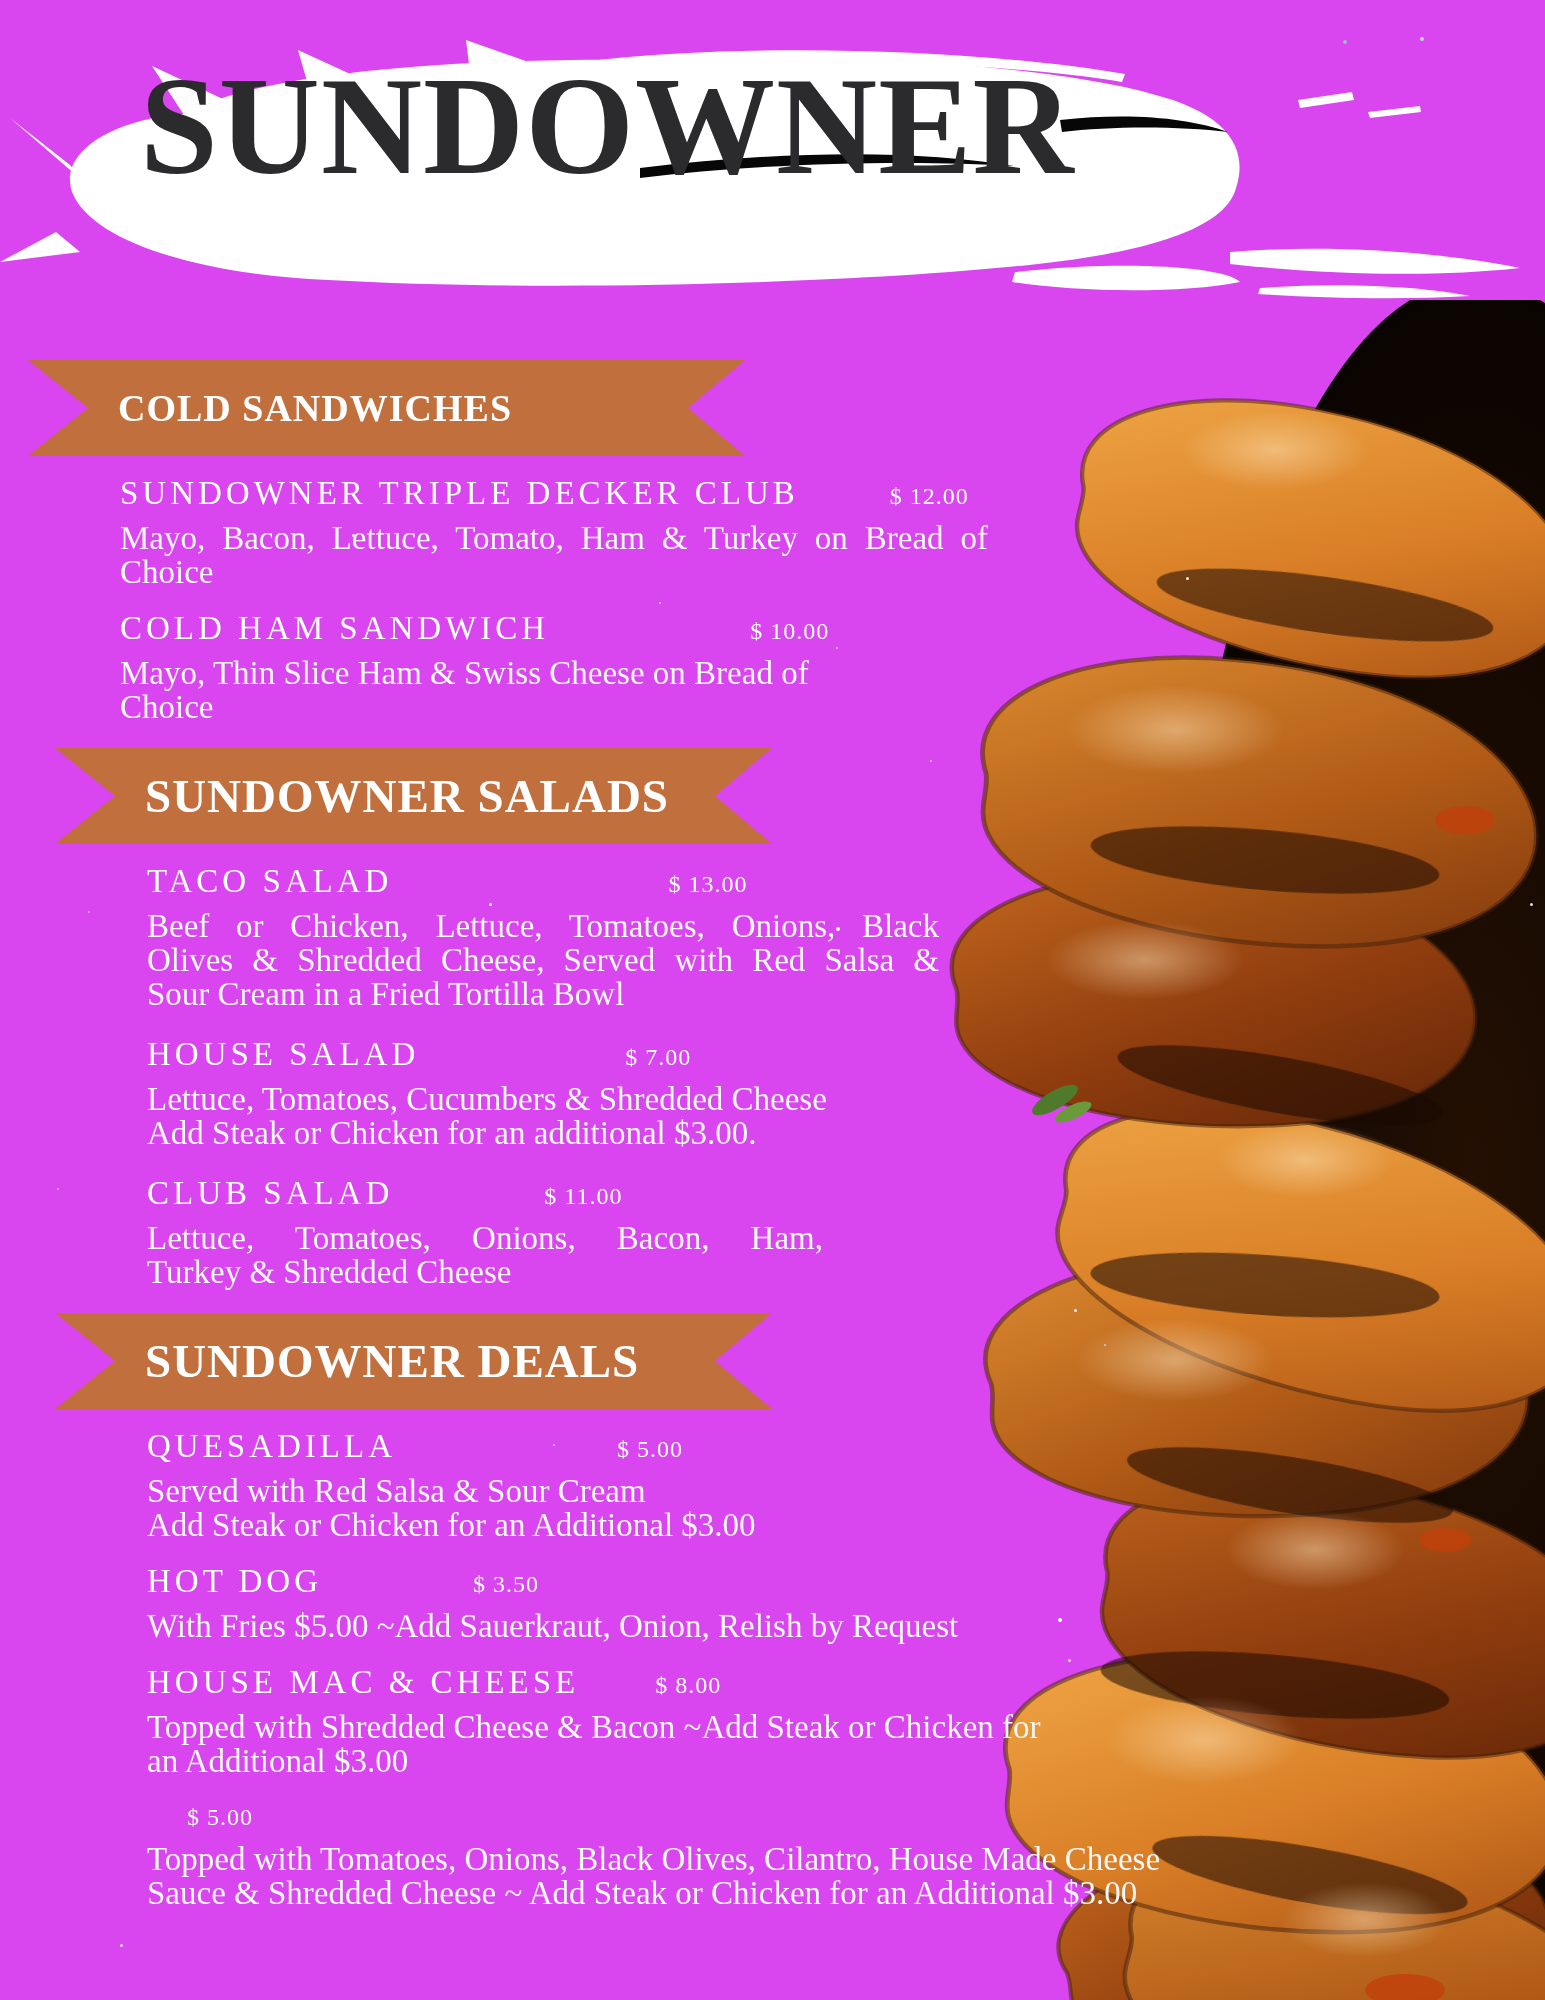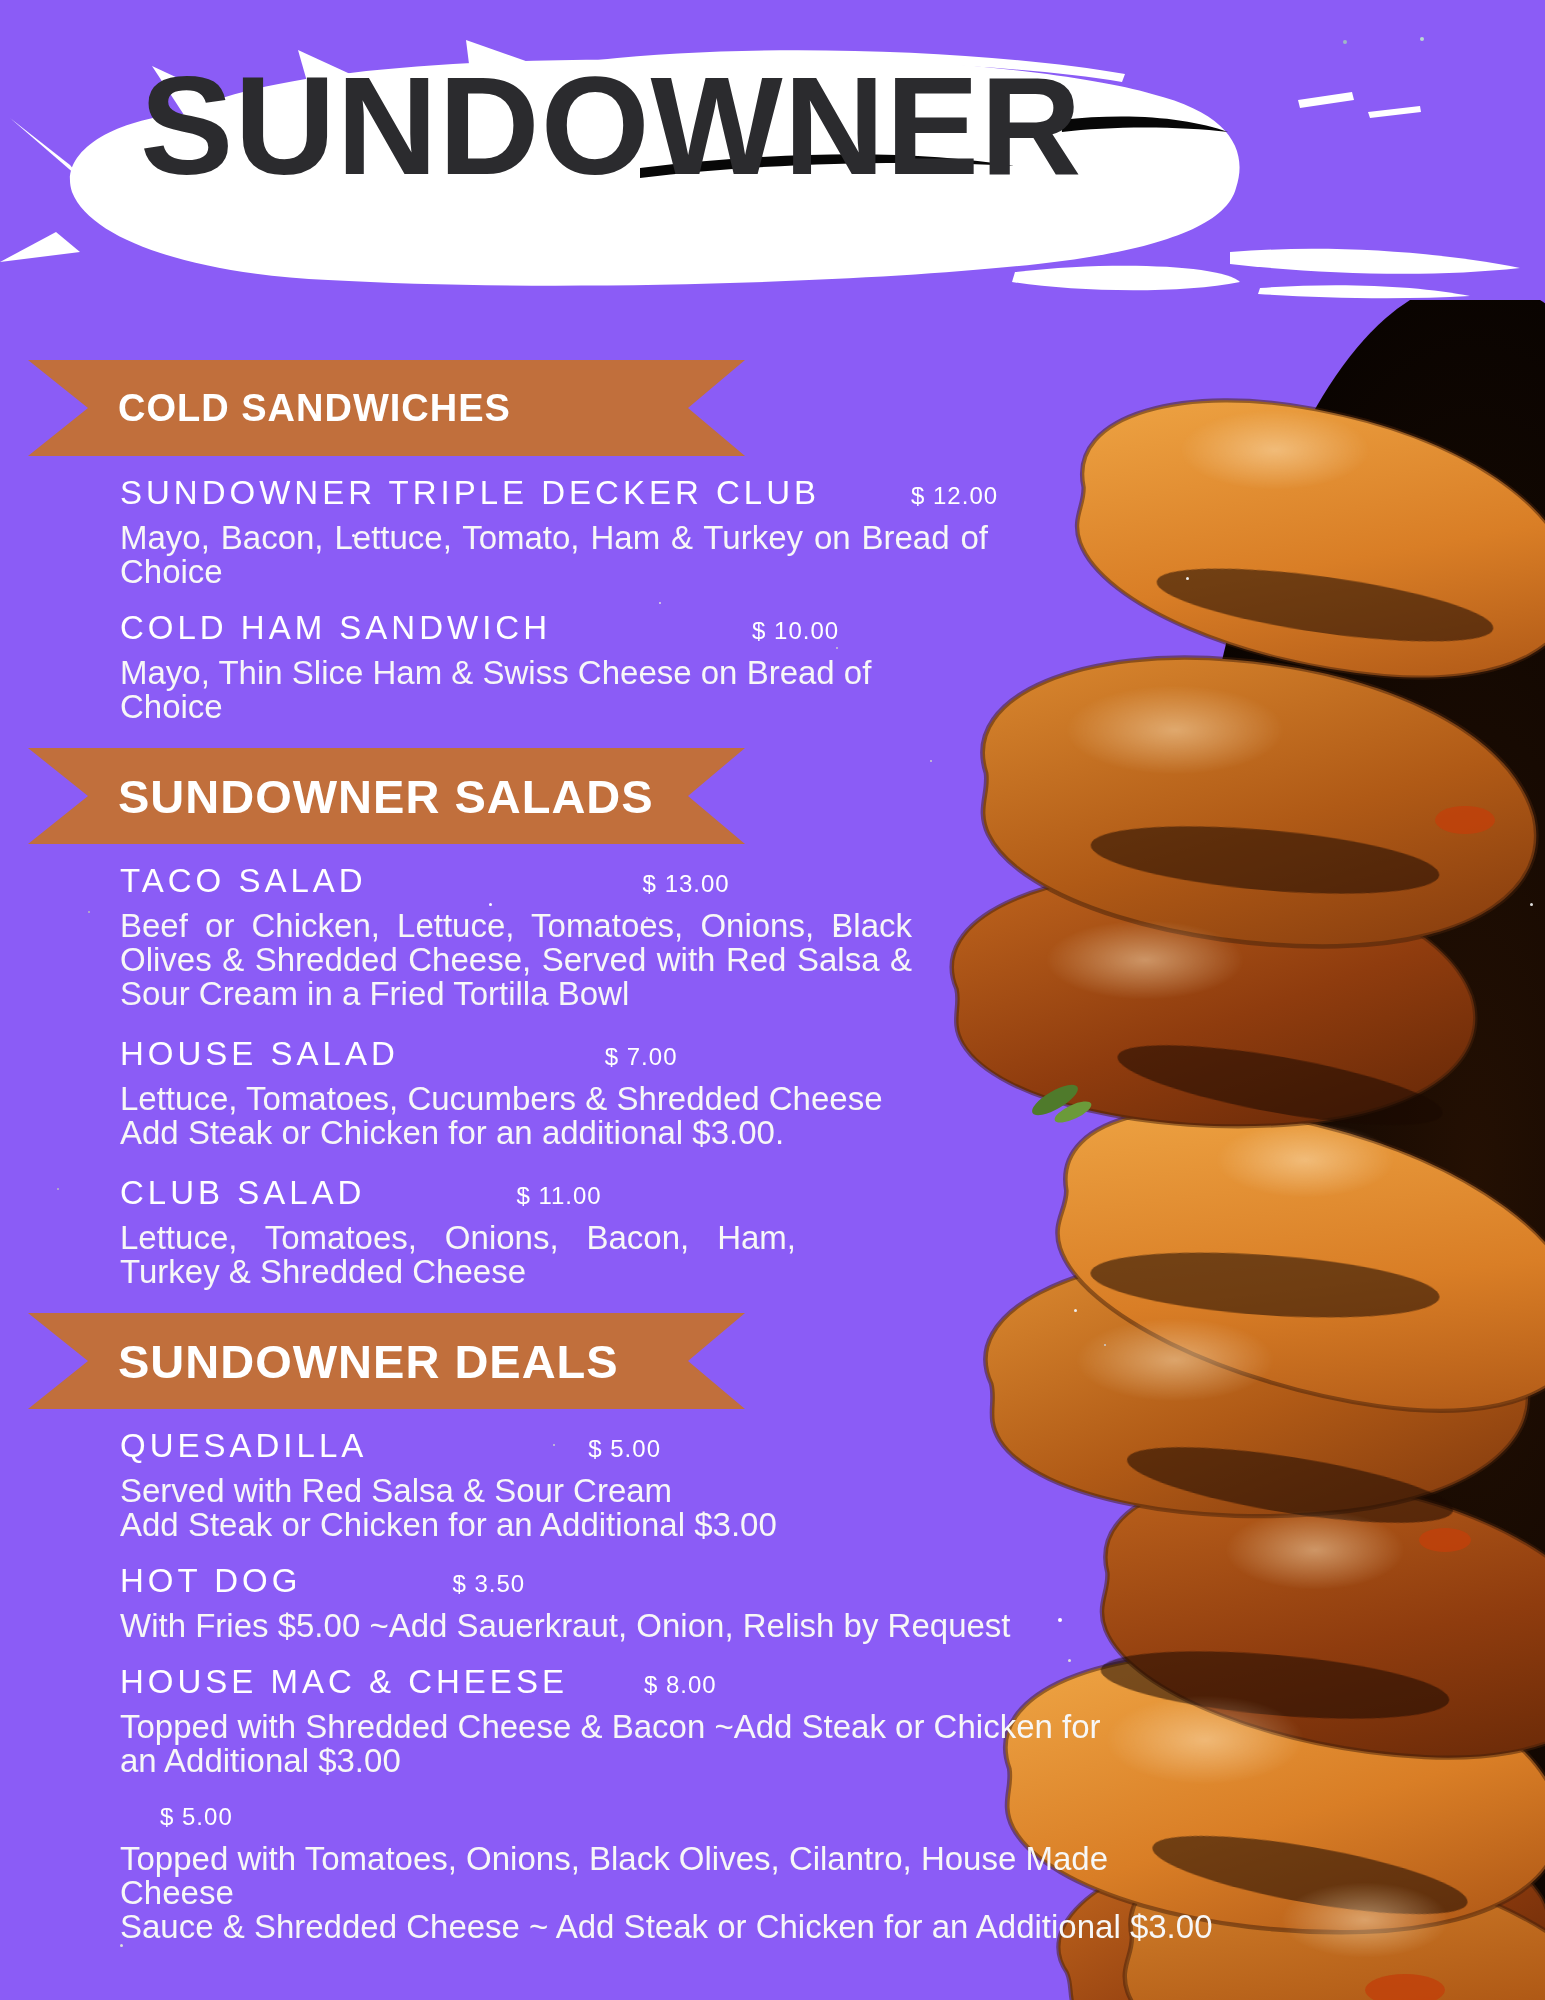--- a/index.html
+++ b/index.html
@@ -1,38 +1,38 @@
 <!DOCTYPE html>
 <html><head>
 <meta charset="utf-8">
 <style>
   html,body{margin:0;padding:0;background:#060606;}
   .page{
     position:relative;
     width:1545px;height:2000px;
     overflow:hidden;
-    background:#8b5cf6;
-    font-family:Liberation Sans, sans-serif;
+    background:#d946ef;
+    font-family:Liberation Serif, serif;
   }
   
   .wings{position:absolute;right:0;top:300px;z-index:1;}
   
   .stars span{position:absolute;border-radius:50%;display:block;z-index:2;}
   
   .brush-wrap{position:relative;height:300px;z-index:3;}
   .brush{position:absolute;left:0;top:0;}
   .title{
     position:absolute;left:140px;top:56px;margin:0;
     font-size:140px;font-weight:bold;letter-spacing:1px;
     color:#2b2b2e;line-height:1;white-space:nowrap;
   }
   
   .menu-section{position:relative;z-index:3;}
   .s0{margin-top:60px;}
-  .s1,.s2{margin-top:24px;}
+  .s1,.s2{margin-top:24px;padding-left:27px;}
   .ribbon{
     margin-left:28px;width:717px;height:96px;
     background:#c16f3c;
     clip-path:polygon(0 0,717px 0,660px 48px,717px 96px,0 96px,60px 48px);
     display:flex;align-items:center;
   }
   .ribbon span{
     padding-left:90px;color:#ffffff;font-weight:bold;
     letter-spacing:1px;white-space:nowrap;
   }

